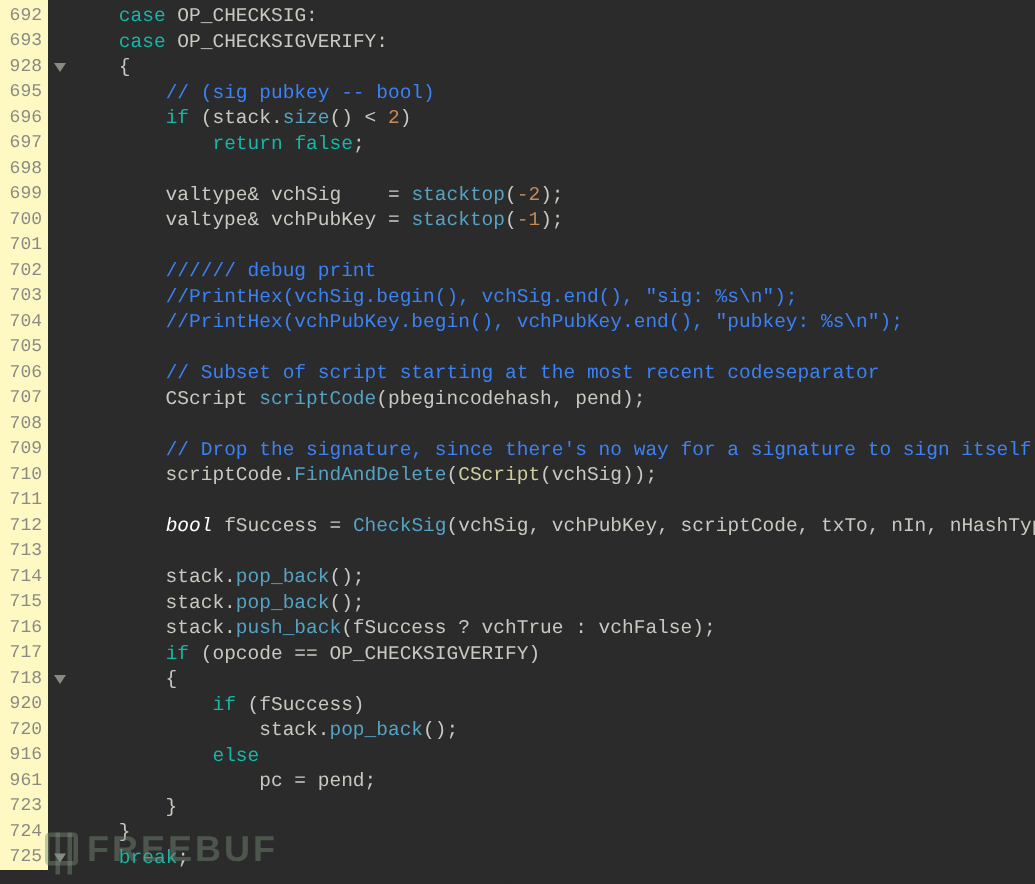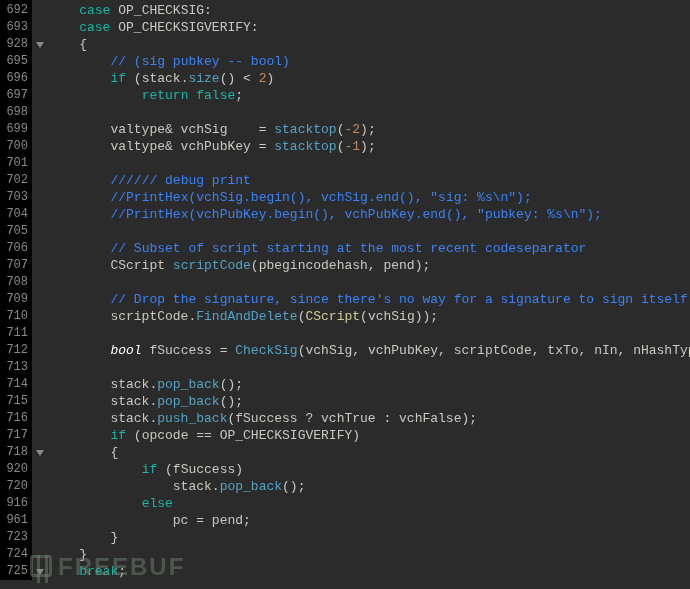--- a/index.html
+++ b/index.html
@@ -9,21 +9,21 @@
     font-size:13px;
     line-height:17px;
     color:#c9c9c2;
     width:690px;
     height:589px;
     overflow:hidden;
     position:relative;
   }
   .editor { display:flex; }
   .gutter {
-    background:#000000;
+    background:#fef9c3;
     width:32px;
     text-align:right;
     color:#8a8a85;
     padding-top:2px;
     user-select:none;
     flex:0 0 32px;
   }
   .gutter .ln { height:17px; padding-right:4px; font-size:12px;}
   .fold-col {
     width:16px;

